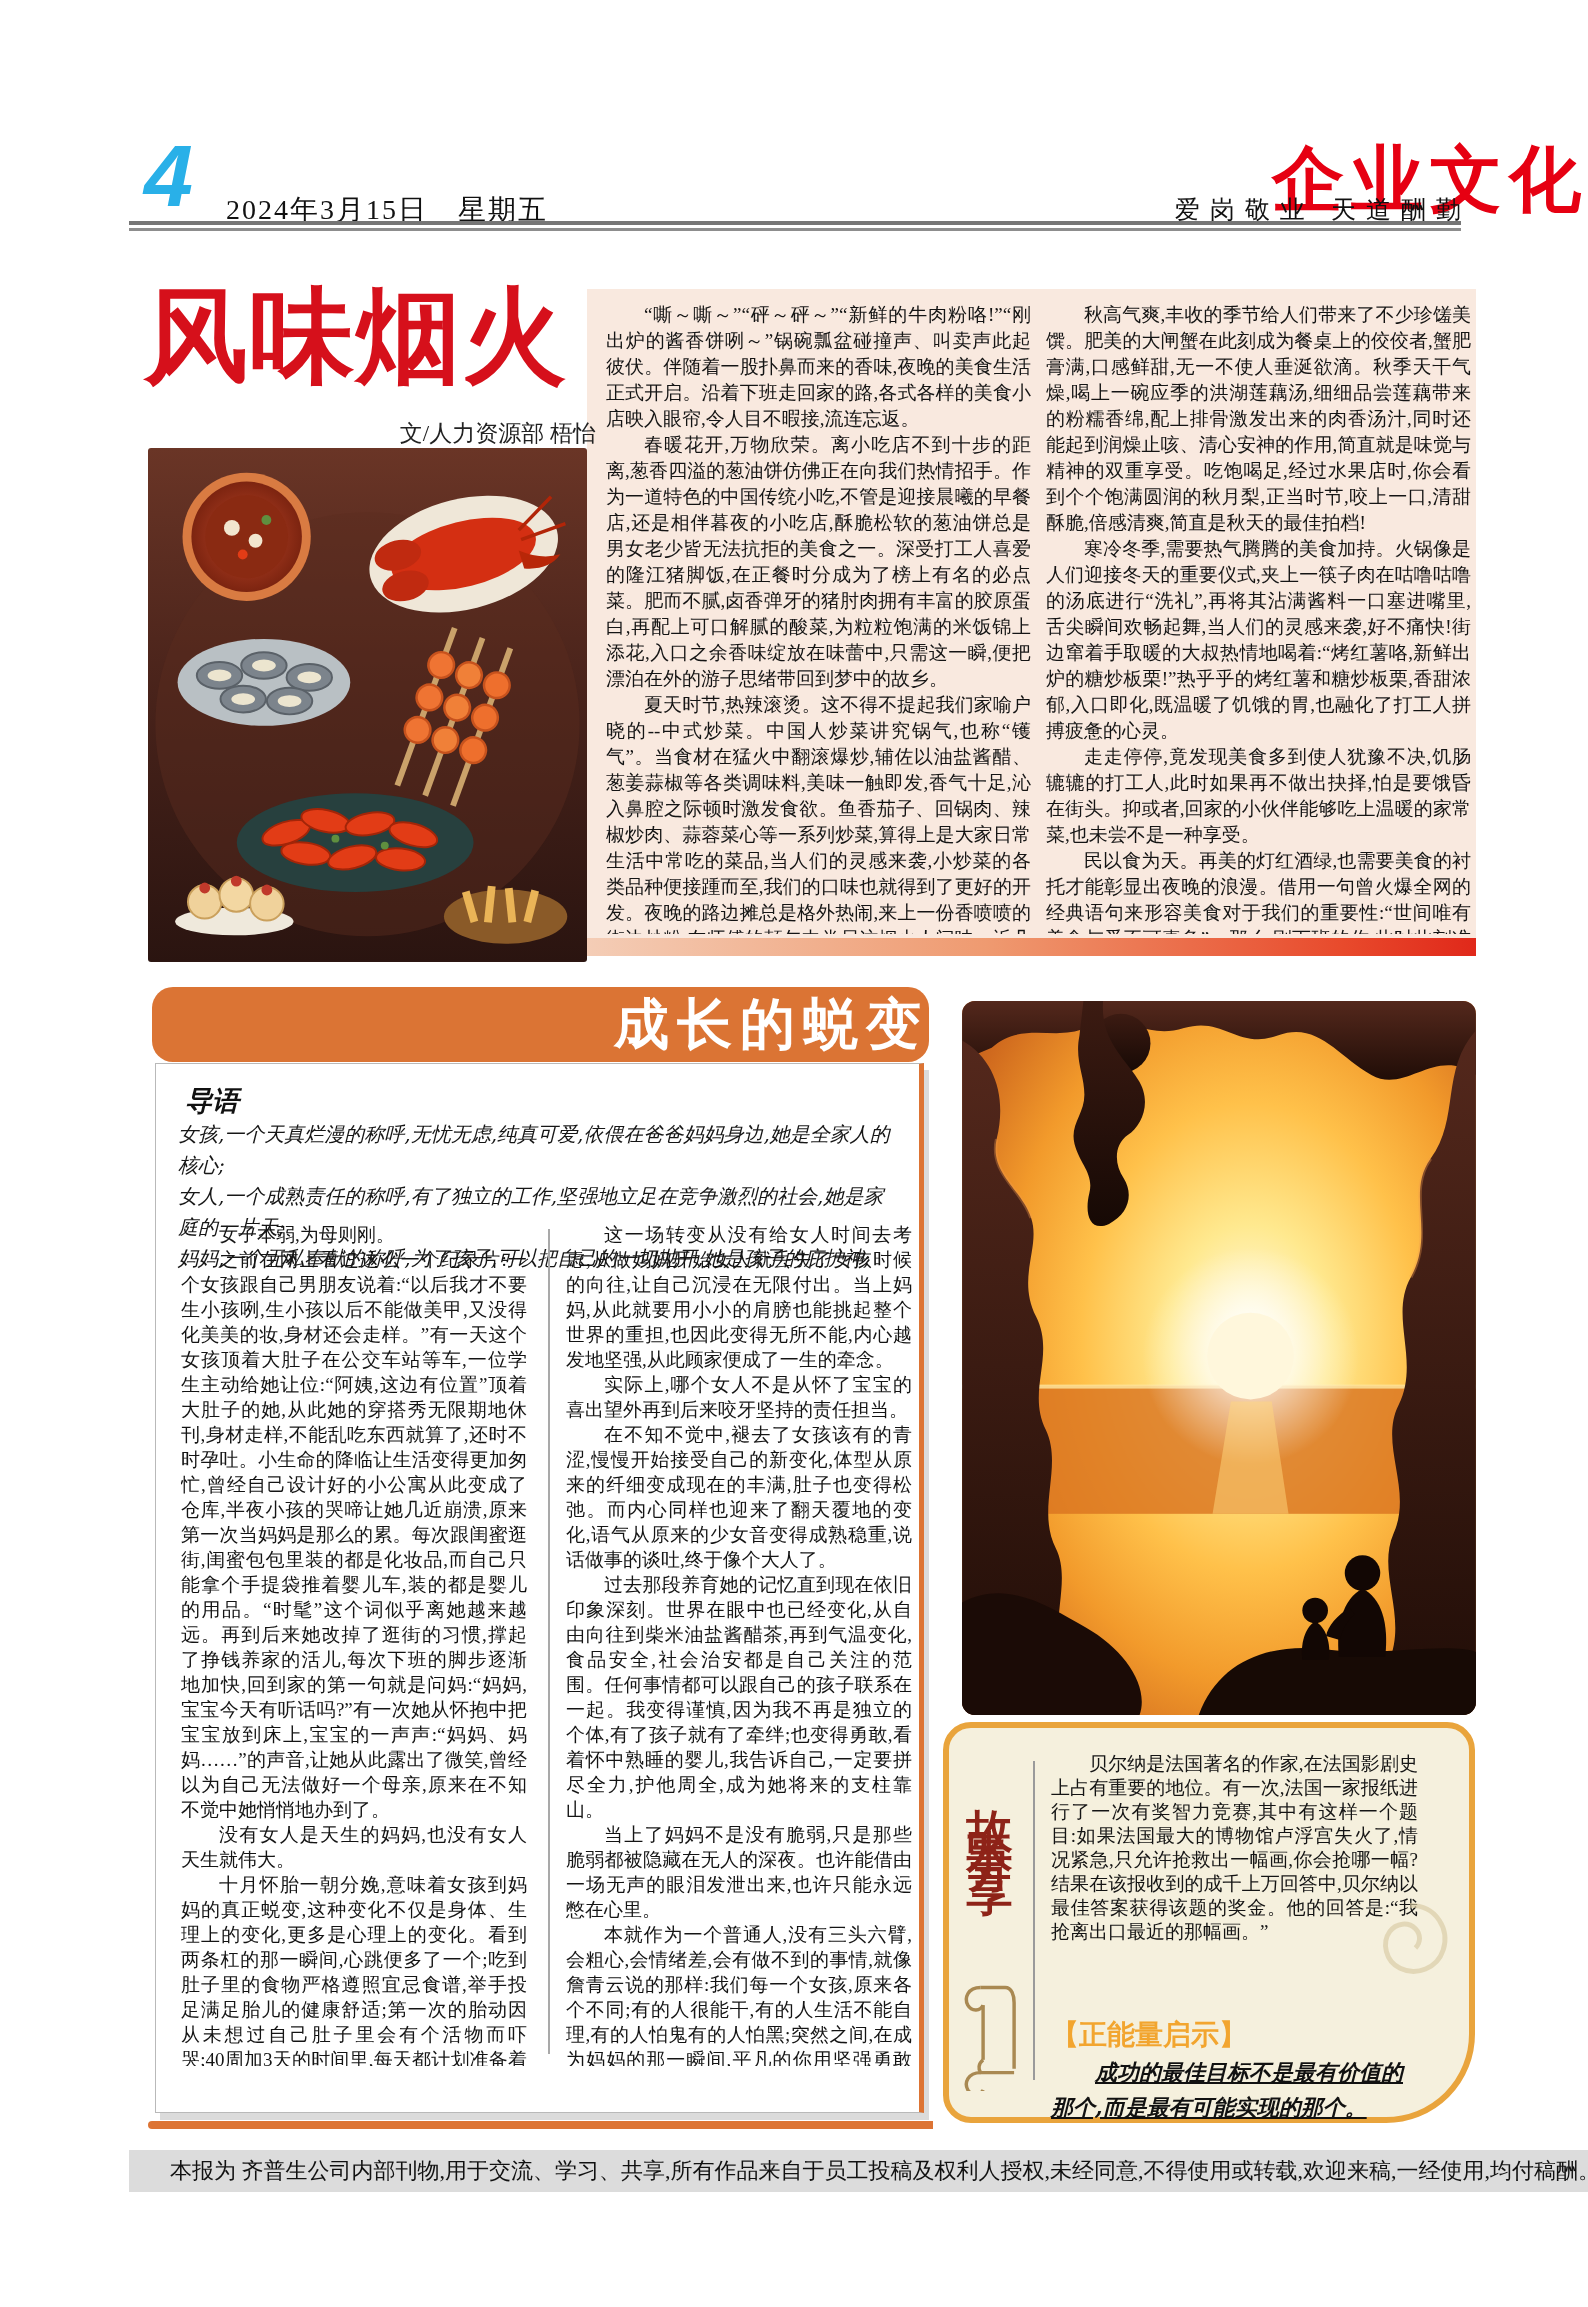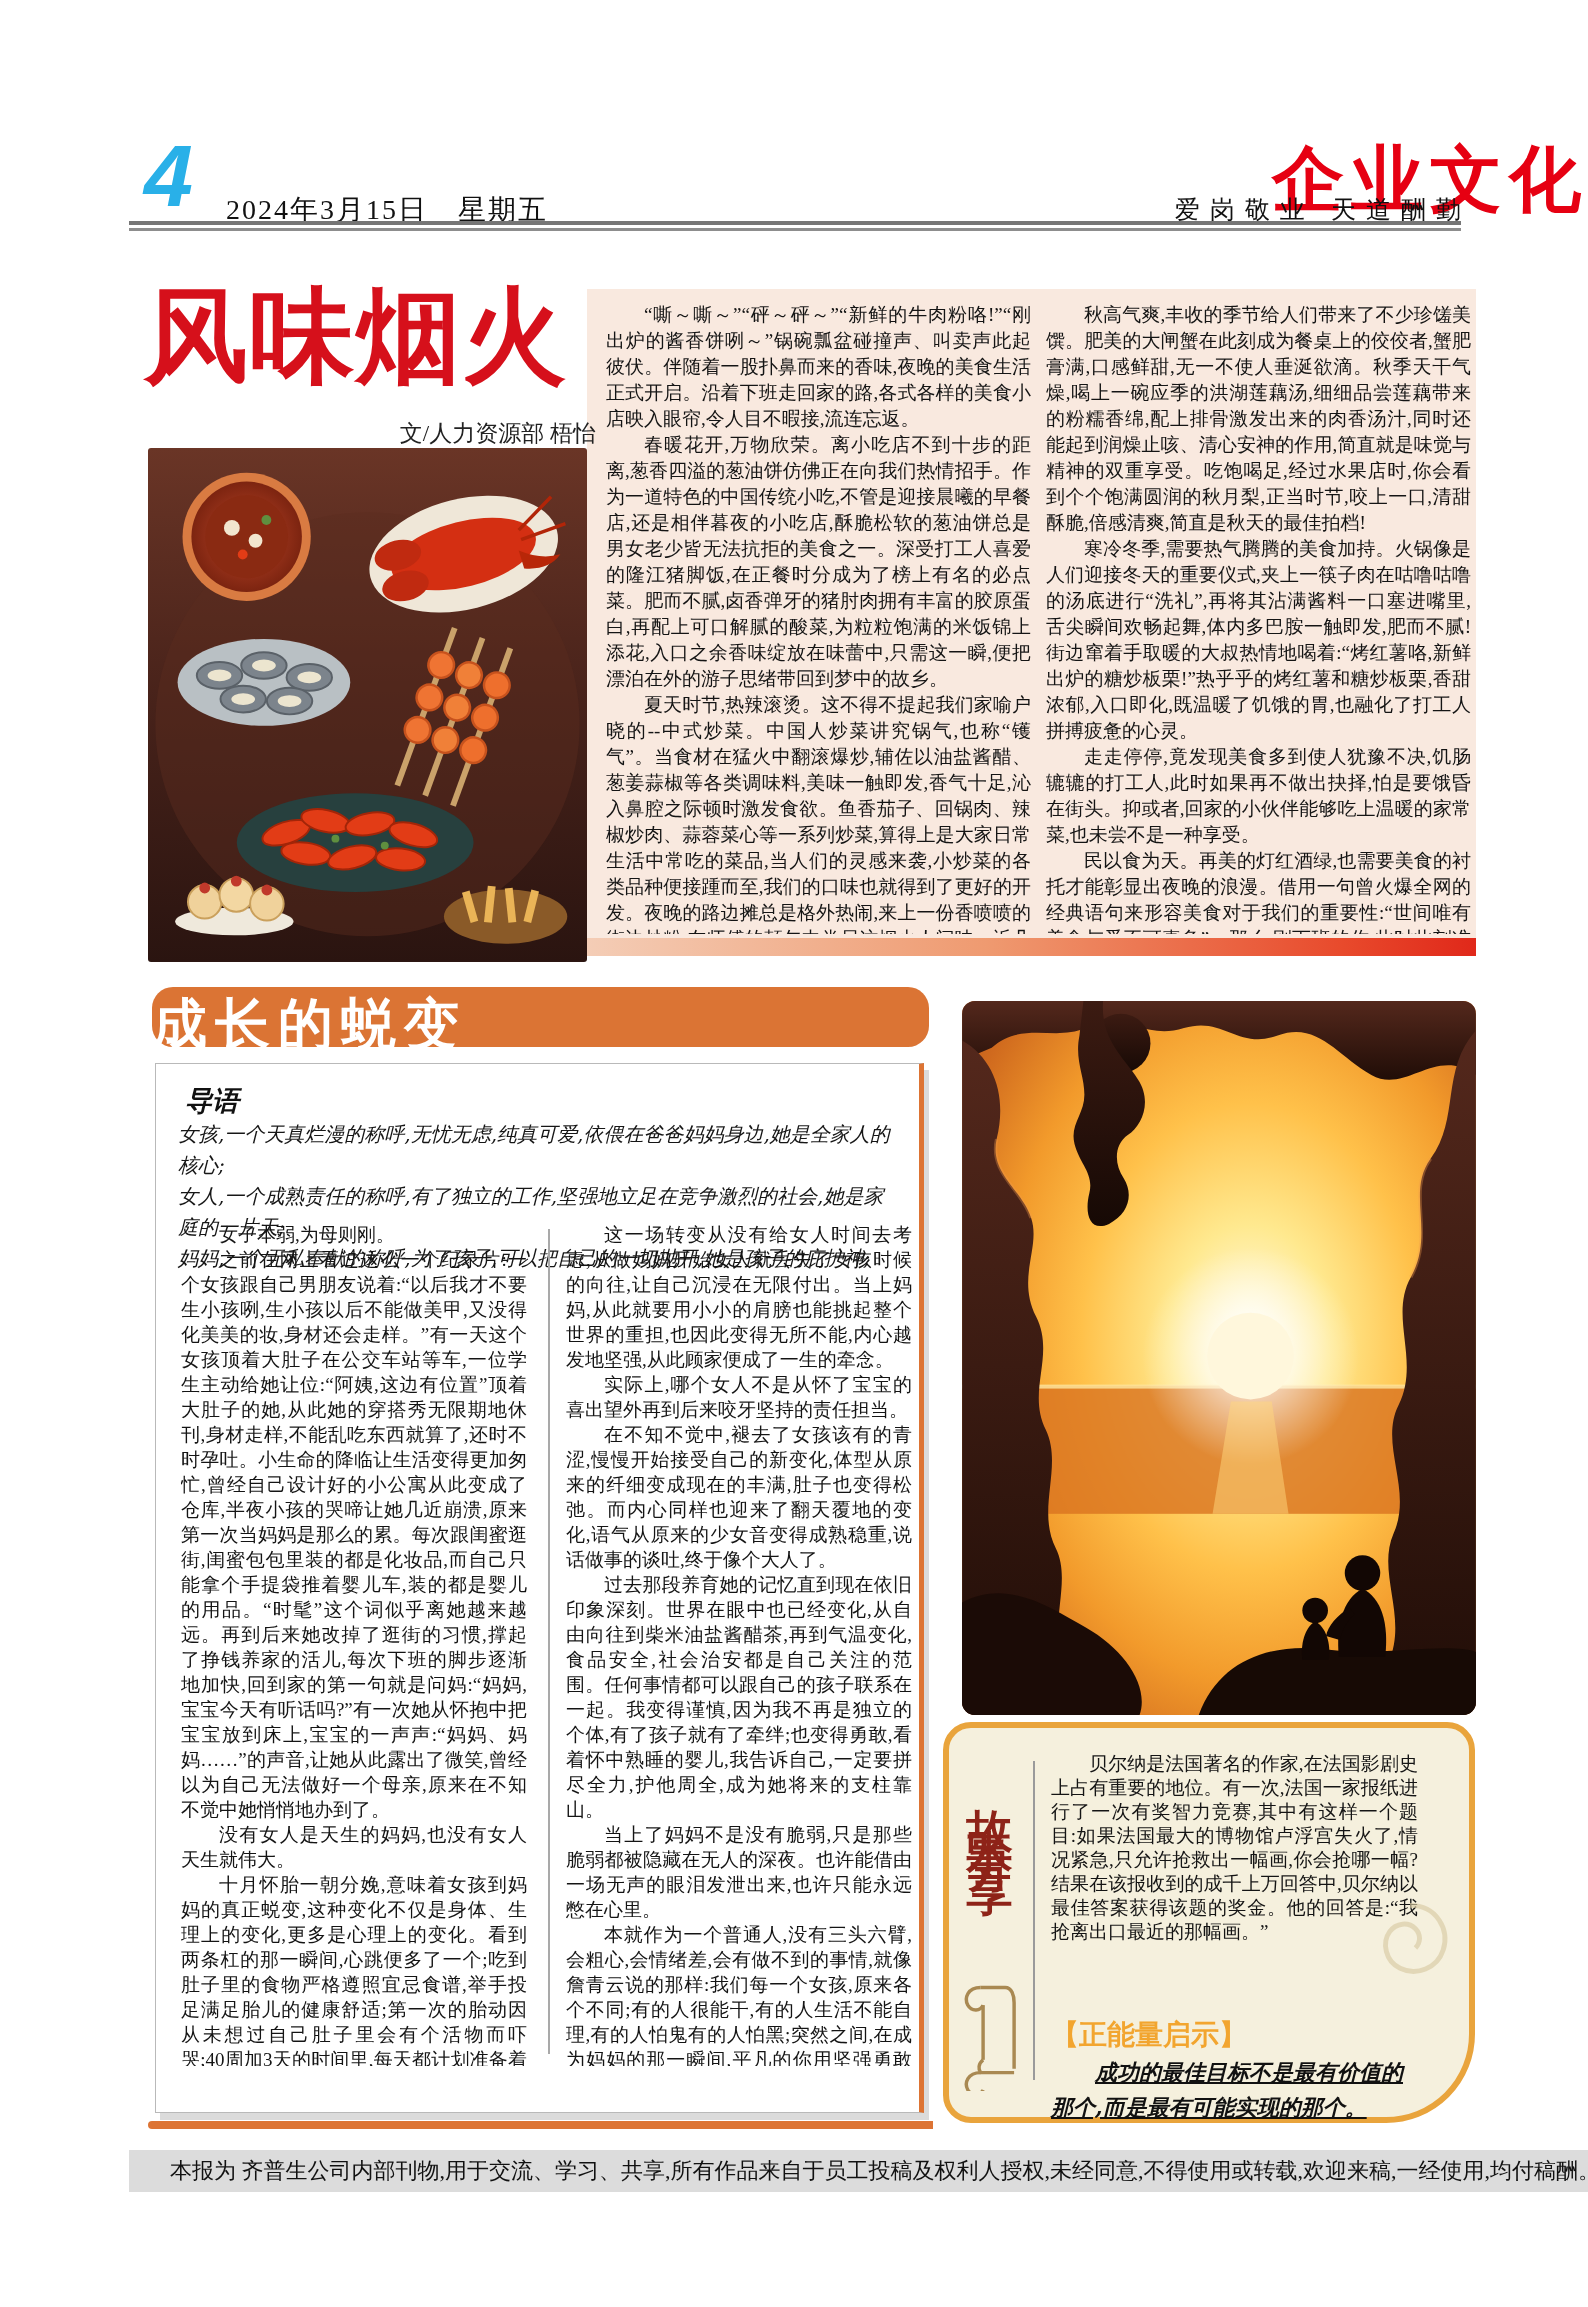--- a/index.html
+++ b/index.html
@@ -35,22 +35,22 @@
     left:587px;top:938px;width:889px;height:18px;
     background:linear-gradient(to right,#f4cdb6 0%,#ef9a70 45%,#e84a2c 85%,#e0281a 100%);
   }
   .a1-col{width:425px;height:632px;overflow:hidden;top:302px;}
   .a1-col-1{left:606px;}
   .a1-col-2{left:1046px;}
   .a1-col p{margin:0;font-size:19px;line-height:26px;text-align:justify;text-indent:2em;color:#141414;}
 
   
   .a2-banner{
-    left:152px;top:987px;width:777px;height:60px;background:#db7434;border-radius:21px;
-    text-align:left;
+    left:152px;top:987px;width:777px;height:75px;background:#db7434;border-radius:21px;
+    text-align:right;
   }
   .a2-banner-title{
     font-family:"Liberation Sans", sans-serif;font-weight:900;color:#ffffff;
     font-size:55px;line-height:75px;letter-spacing:8px;
   }
   .a2-card{
     left:155px;top:1063px;width:769px;height:1050px;background:#ffffff;
     border:1px solid #b9b9b9;border-right:5px solid #dd7434;box-sizing:border-box;
     box-shadow:5px 7px 0 rgba(0,0,0,0.14);
   }
@@ -229,21 +229,21 @@
   </svg>
 </div>
 
 <div class="abs a1-col a1-col-1">
     <p>“嘶～嘶～”“砰～砰～”“新鲜的牛肉粉咯!”“刚出炉的酱香饼咧～”锅碗瓢盆碰撞声、叫卖声此起彼伏。伴随着一股扑鼻而来的香味,夜晚的美食生活正式开启。沿着下班走回家的路,各式各样的美食小店映入眼帘,令人目不暇接,流连忘返。</p>
     <p>春暖花开,万物欣荣。离小吃店不到十步的距离,葱香四溢的葱油饼仿佛正在向我们热情招手。作为一道特色的中国传统小吃,不管是迎接晨曦的早餐店,还是相伴暮夜的小吃店,酥脆松软的葱油饼总是男女老少皆无法抗拒的美食之一。深受打工人喜爱的隆江猪脚饭,在正餐时分成为了榜上有名的必点菜。肥而不腻,卤香弹牙的猪肘肉拥有丰富的胶原蛋白,再配上可口解腻的酸菜,为粒粒饱满的米饭锦上添花,入口之余香味绽放在味蕾中,只需这一瞬,便把漂泊在外的游子思绪带回到梦中的故乡。</p>
     <p>夏天时节,热辣滚烫。这不得不提起我们家喻户晓的--中式炒菜。中国人炒菜讲究锅气,也称“镬气”。当食材在猛火中翻滚爆炒,辅佐以油盐酱醋、葱姜蒜椒等各类调味料,美味一触即发,香气十足,沁入鼻腔之际顿时激发食欲。鱼香茄子、回锅肉、辣椒炒肉、蒜蓉菜心等一系列炒菜,算得上是大家日常生活中常吃的菜品,当人们的灵感来袭,小炒菜的各类品种便接踵而至,我们的口味也就得到了更好的开发。夜晚的路边摊总是格外热闹,来上一份香喷喷的街边炒粉,在师傅的颠勺中尝尽这烟火人间味。近几年闻名远扬的淄博烧烤,为烧烤行业带来了新生的希望。与三两好友相约在这活力夏夜,再吃着烧烤配上爽口的啤酒,汗流浃背之余却是一番酣畅淋漓。</p>
   </div>
 <div class="abs a1-col a1-col-2">
     <p>秋高气爽,丰收的季节给人们带来了不少珍馐美馔。肥美的大闸蟹在此刻成为餐桌上的佼佼者,蟹肥膏满,口感鲜甜,无一不使人垂涎欲滴。秋季天干气燥,喝上一碗应季的洪湖莲藕汤,细细品尝莲藕带来的粉糯香绵,配上排骨激发出来的肉香汤汁,同时还能起到润燥止咳、清心安神的作用,简直就是味觉与精神的双重享受。吃饱喝足,经过水果店时,你会看到个个饱满圆润的秋月梨,正当时节,咬上一口,清甜酥脆,倍感清爽,简直是秋天的最佳拍档!</p>
-    <p>寒冷冬季,需要热气腾腾的美食加持。火锅像是人们迎接冬天的重要仪式,夹上一筷子肉在咕噜咕噜的汤底进行“洗礼”,再将其沾满酱料一口塞进嘴里,舌尖瞬间欢畅起舞,体内多巴胺一触即发,肥而不腻!街边窜着手取暖的大叔热情地喝着:“烤红薯咯,新鲜出炉的糖炒板栗!”热乎乎的烤红薯和糖炒板栗,香甜浓郁,入口即化,既温暖了饥饿的胃,也融化了打工人拼搏疲惫的心灵。</p>
+    <p>寒冷冬季,需要热气腾腾的美食加持。火锅像是人们迎接冬天的重要仪式,夹上一筷子肉在咕噜咕噜的汤底进行“洗礼”,再将其沾满酱料一口塞进嘴里,舌尖瞬间欢畅起舞,当人们的灵感来袭,好不痛快!街边窜着手取暖的大叔热情地喝着:“烤红薯咯,新鲜出炉的糖炒板栗!”热乎乎的烤红薯和糖炒板栗,香甜浓郁,入口即化,既温暖了饥饿的胃,也融化了打工人拼搏疲惫的心灵。</p>
     <p>走走停停,竟发现美食多到使人犹豫不决,饥肠辘辘的打工人,此时如果再不做出抉择,怕是要饿昏在街头。抑或者,回家的小伙伴能够吃上温暖的家常菜,也未尝不是一种享受。</p>
     <p>民以食为天。再美的灯红酒绿,也需要美食的衬托才能彰显出夜晚的浪漫。借用一句曾火爆全网的经典语句来形容美食对于我们的重要性:“世间唯有美食与爱不可辜负”。那么,刚下班的你,此时此刻准备去吃什么呢?</p>
   </div>
 
 <div class="abs a2-banner">
   <div class="a2-banner-title">成长的蜕变</div>
 </div>
 <div class="abs a2-card"></div>
 <div class="abs a2-intro-label">导语</div>
 <div class="abs a2-intro">

